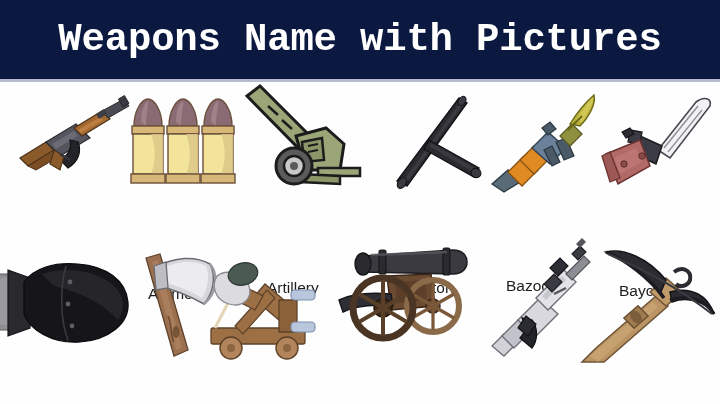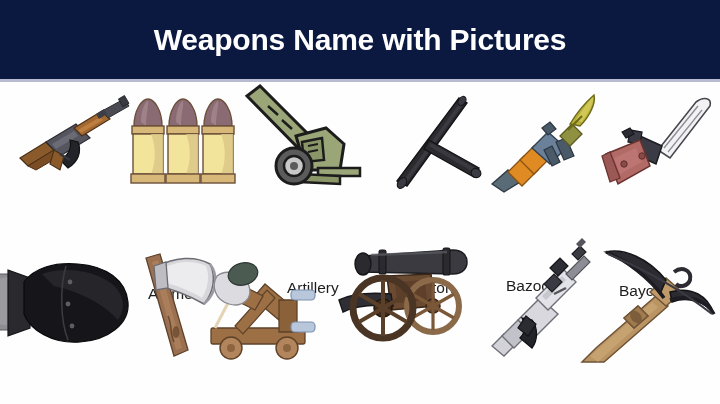--- a/index.html
+++ b/index.html
@@ -12,24 +12,24 @@
   #page{position:relative;width:720px;height:404px;background:#fdfdfd;overflow:hidden;}
 
   
   .header{
     position:absolute;left:0;top:0;width:720px;height:79px;
     background:#0b1840;
     display:flex;align-items:center;justify-content:center;
   }
   .header-title{
     color:#ffffff;
-    font-size:30px;
+    font-size:39px;
     font-weight:bold;
     letter-spacing:-0.2px;
-    font-family:Liberation Sans, sans-serif;
+    font-family:Liberation Mono, monospace;
     text-align:center;
     white-space:nowrap;
   }
   .header-underline{
     position:absolute;left:0;top:79px;width:720px;height:3px;
     background:#b9bcd0;
   }
   .body-area{
     position:absolute;left:0;top:82px;width:720px;height:322px;
     background:#fefefe;
@@ -135,21 +135,21 @@
 
           <path d="M74 84 L116 84 L116 92 L74 92 Z" fill="#9aa678" stroke="#1c1c1c" stroke-width="2.5"></path>
           <path d="M56 90 L96 92 L96 100 L56 98 Z" fill="#8a9668" stroke="#1c1c1c" stroke-width="2.5"></path>
 
           <circle cx="50" cy="82" r="18" fill="#5b5b5b" stroke="#1c1c1c" stroke-width="3"></circle>
           <circle cx="50" cy="82" r="10" fill="#c9c9c9" stroke="#1c1c1c" stroke-width="2.5"></circle>
           <circle cx="50" cy="82" r="4" fill="#5b5b5b"></circle>
         </svg>
       </div>
     </div>
-    <div class="label" style="left:267px;top:197px;margin-left:20px;">Artillery</div>
+    <div class="label" style="left:267px;top:197px;">Artillery</div>
 
     <div class="cell" style="left:383px;top:14px;">
       <div class="art">
         <svg width="110" height="95" viewBox="0 0 110 95">
 
           <path d="M76 2 L84 7 L24 90 L14 85 Z" fill="#2b2b2f" stroke="#141418" stroke-width="1.4"></path>
           <path d="M78 5 L81 7 L24 86 L21 84 Z" fill="#474750" opacity="0.55"></path>
 
           <path d="M46 44 L96 72 L91 81 L41 53 Z" fill="#2b2b2f" stroke="#141418" stroke-width="1.4"></path>
           <path d="M48 47 L92 72 L90 76 L46 50 Z" fill="#474750" opacity="0.5"></path>

